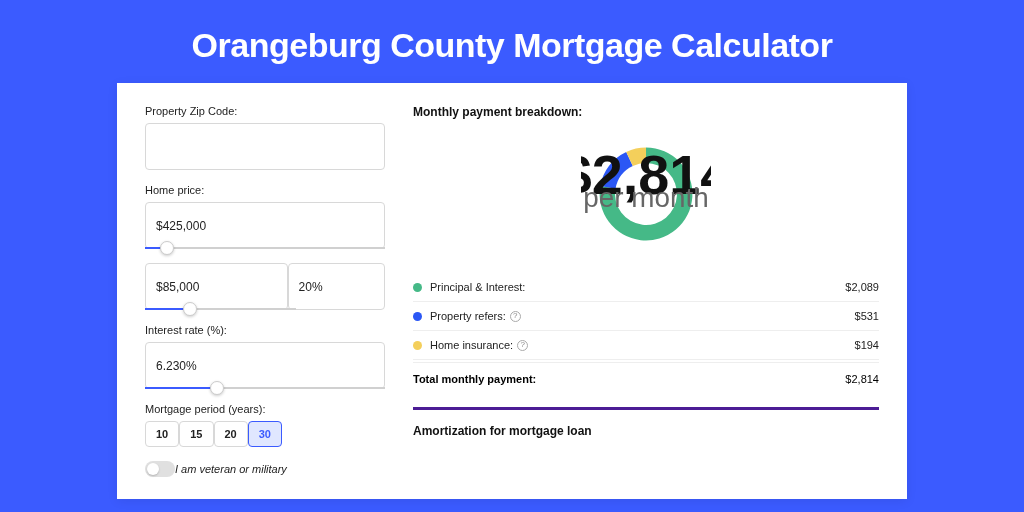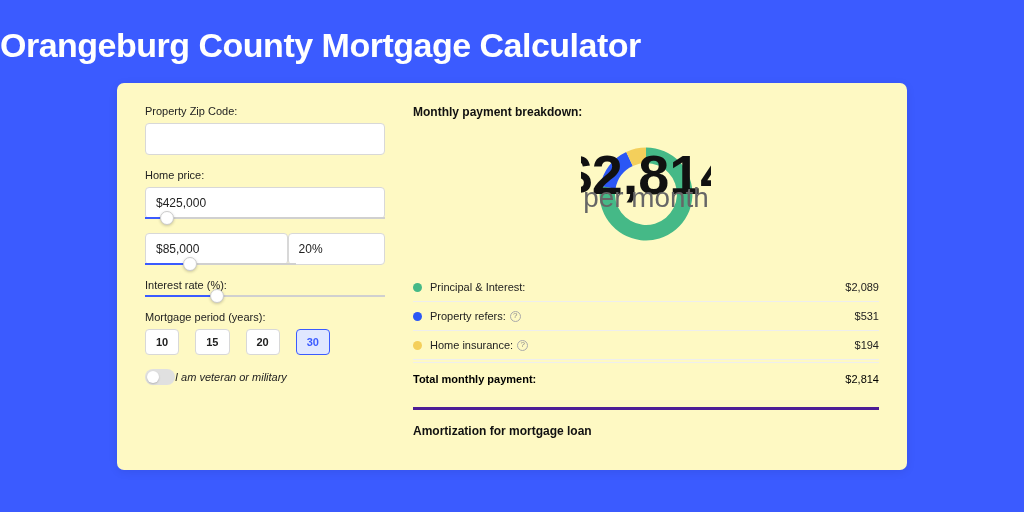--- a/index.html
+++ b/index.html
@@ -5,30 +5,31 @@
   * { box-sizing: border-box; margin: 0; padding: 0; }
   body {
     font-family: -apple-system, BlinkMacSystemFont, "Segoe UI", Arial, sans-serif;
     background: #3B5BFF;
     width: 1024px;
     height: 512px;
     overflow: hidden;
   }
   .page-title {
     color: #fff;
+    text-align: center;
     font-size: 34px;
     font-weight: 800;
     padding: 26px 0 18px 0;
     letter-spacing: -0.5px;
   }
   .card {
-    background: #fef9c3;
+    background: #ffffff;
     margin: 0 auto;
     width: 790px;
-    border-radius: 7px;
+    border-radius: 0;
     padding: 22px 28px;
     display: flex;
     gap: 28px;
     box-shadow: 0 2px 10px rgba(0,0,0,.08);
     position: relative;
   }
   .left {
     width: 240px;
     flex-shrink: 0;
   }
@@ -42,21 +43,21 @@
     display: block;
   }
   .text-input {
     width: 100%;
     border: 1px solid #d8d8d8;
     border-radius: 4px;
     padding: 8px 10px;
     font-size: 12px;
     color: #222;
     background: #fff;
-    height: 32px;
+    height: 47px;
   }
   .field-group { margin-bottom: 14px; position: relative; }
   .slider-track {
     width: 100%;
     height: 2px;
     background: #d0d0d0;
     position: relative;
     margin-top: -2px;
   }
   .slider-track .fill {
@@ -70,21 +71,21 @@
     width: 14px; height: 14px;
     border-radius: 50%;
     background: #fff;
     border: 1px solid #ccc;
     box-shadow: 0 1px 3px rgba(0,0,0,.2);
     transform: translateX(-50%);
   }
   .dp-row { display: flex; }
   .dp-row .text-input:first-child { flex: 1.6; }
   .dp-row .text-input:last-child { flex: 1; }
-  .period-group { display: flex; gap: 16px; }
+  .period-group { display: flex; gap: 0; }
   .period-btn {
     border: 1px solid #d8d8d8;
     background: #fff;
     border-radius: 4px;
     padding: 6px 10px;
     font-size: 11px;
     font-weight: 700;
     color: #222;
     cursor: pointer;
   }
@@ -192,20 +193,21 @@
         <input class="text-input" value="20%" style="">
       </div>
       <div class="slider-track" style="width:63%">
         <div class="fill" style="width:30%"></div>
         <div class="thumb" style="left:30%"></div>
       </div>
     </div>
 
     <div class="field-group">
       <label class="field-label">Interest rate (%):</label>
+      <input class="text-input" value="6.230%" style="">
       <div class="slider-track">
         <div class="fill" style="width:30%"></div>
         <div class="thumb" style="left:30%"></div>
       </div>
     </div>
 
     <div class="field-group">
       <label class="field-label">Mortgage period (years):</label>
       <div class="period-group">
         <button class="period-btn">10</button>

